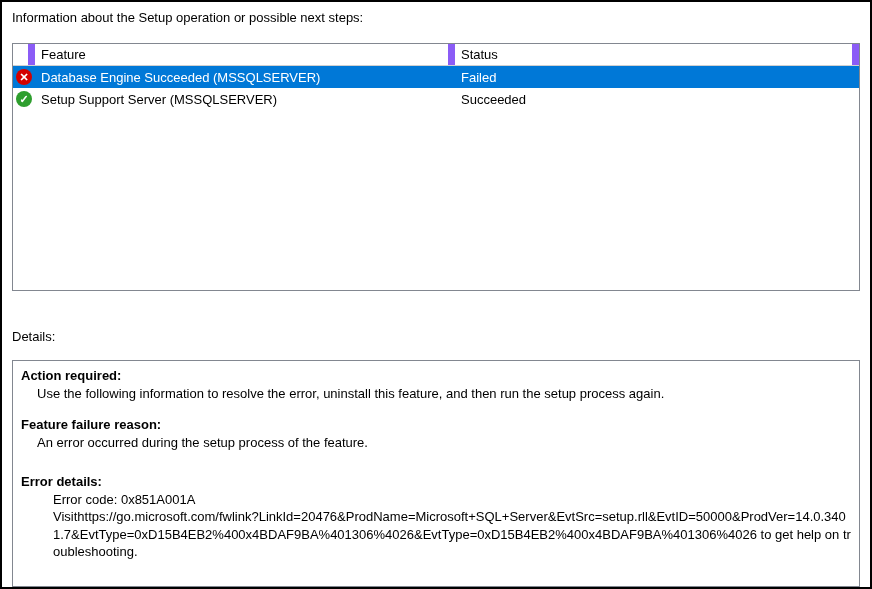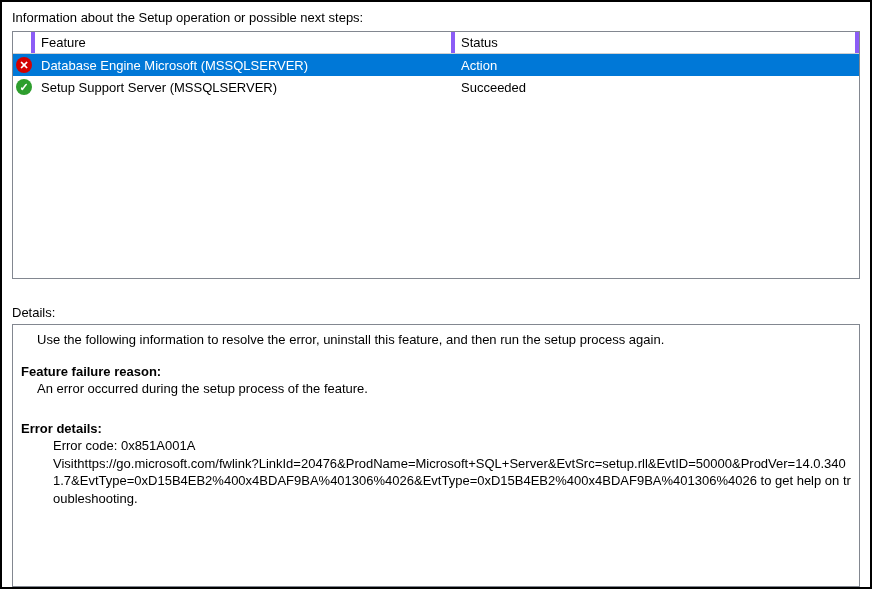--- a/index.html
+++ b/index.html
@@ -14,40 +14,41 @@
     height: 589px;
     border: 2px solid #000;
     position: relative;
     overflow: hidden;
   }
   .container {
     padding: 8px 10px 0 10px;
     height: 100%;
     display: flex;
     flex-direction: column;
+    gap: 12px;
   }
   .info-label {
     margin-bottom: 6px;
   }
   .feature-table {
     border: 1px solid #828790;
     height: 248px;
     overflow: hidden;
     background: #fff;
   }
   .ft-header {
     display: flex;
     align-items: center;
     background: #fff;
     border-bottom: 1px solid #d0d0d0;
     height: 22px;
   }
   .ft-header .col {
     padding: 2px 6px;
-    border-right: 4px solid #8b5cf6;
+    border-right: 7px solid #8b5cf6;
     height: 100%;
     display: flex;
     align-items: center;
   }
   .ft-row {
     display: flex;
     align-items: center;
     height: 22px;
   }
   .ft-row.selected {
@@ -115,36 +116,37 @@
     <div class="ft-header">
       <div class="col col-icon"></div>
       <div class="col col-feature">Feature</div>
       <div class="col col-status">Status</div>
     </div>
 
     <div class="ft-row selected">
       <div class="icon-cell col-icon">
         <span class="icon-fail">✕</span>
       </div>
-      <div class="col col-feature">Database Engine Microsoft (MSSQLSERVER)</div>
-      <div class="col col-status">Action</div>
+      <div class="col col-feature">Database Engine Succeeded (MSSQLSERVER)</div>
+      <div class="col col-status">Failed</div>
     </div>
 
     <div class="ft-row">
       <div class="icon-cell col-icon">
         <span class="icon-ok">✓</span>
       </div>
       <div class="col col-feature">Setup Support Server (MSSQLSERVER)</div>
       <div class="col col-status">Succeeded</div>
     </div>
   </div>
 
   <div class="details-label">Details:</div>
 
   <div class="details-box">
+    <div class="det-h" style="margin-top:0">Action required:</div>
     <div class="det-t">Use the following information to resolve the error, uninstall this feature, and then run the setup process again.</div>
 
     <div class="det-h" style="margin-top:14px">Feature failure reason:</div>
     <div class="det-t">An error occurred during the setup process of the feature.</div>
 
     <div class="det-h" style="margin-top:22px">Error details:</div>
 
 
     <div class="sub2">Error code: 0x851A001A</div>
     <div class="sub2 wrap">Visithttps://go.microsoft.com/fwlink?LinkId=20476&amp;ProdName=Microsoft+SQL+Server&amp;EvtSrc=setup.rll&amp;EvtID=50000&amp;ProdVer=14.0.3401.7&amp;EvtType=0xD15B4EB2%400x4BDAF9BA%401306%4026&amp;EvtType=0xD15B4EB2%400x4BDAF9BA%401306%4026 to get help on troubleshooting.</div>

